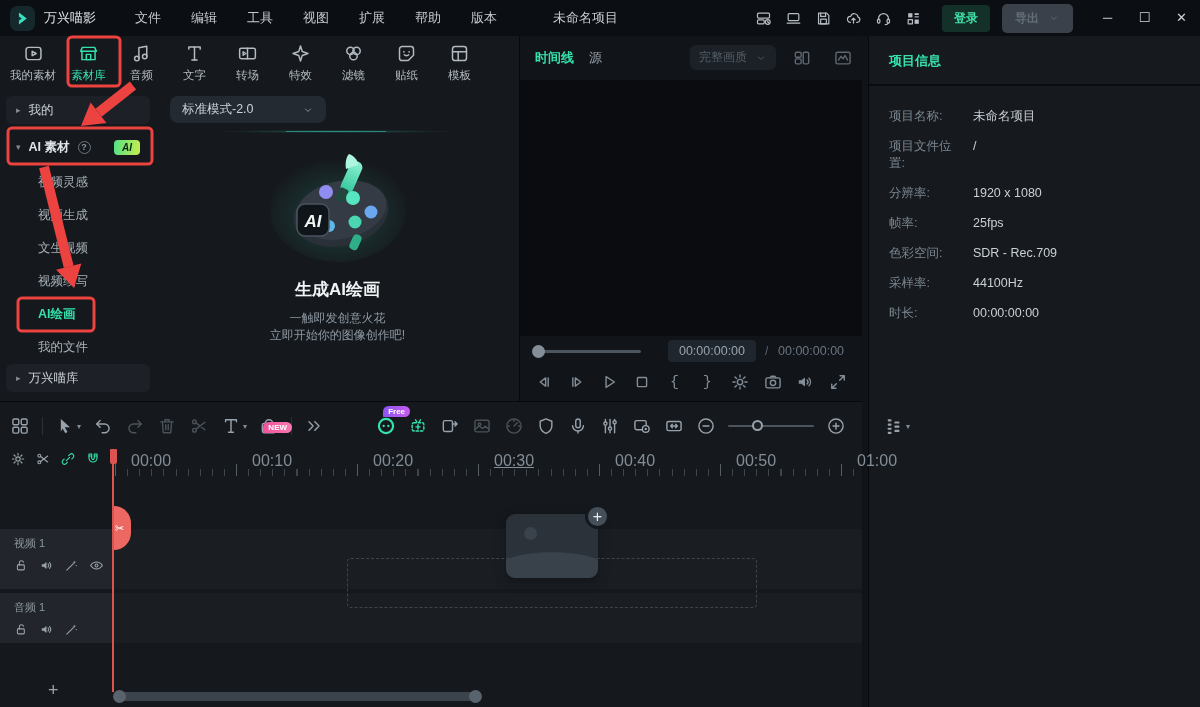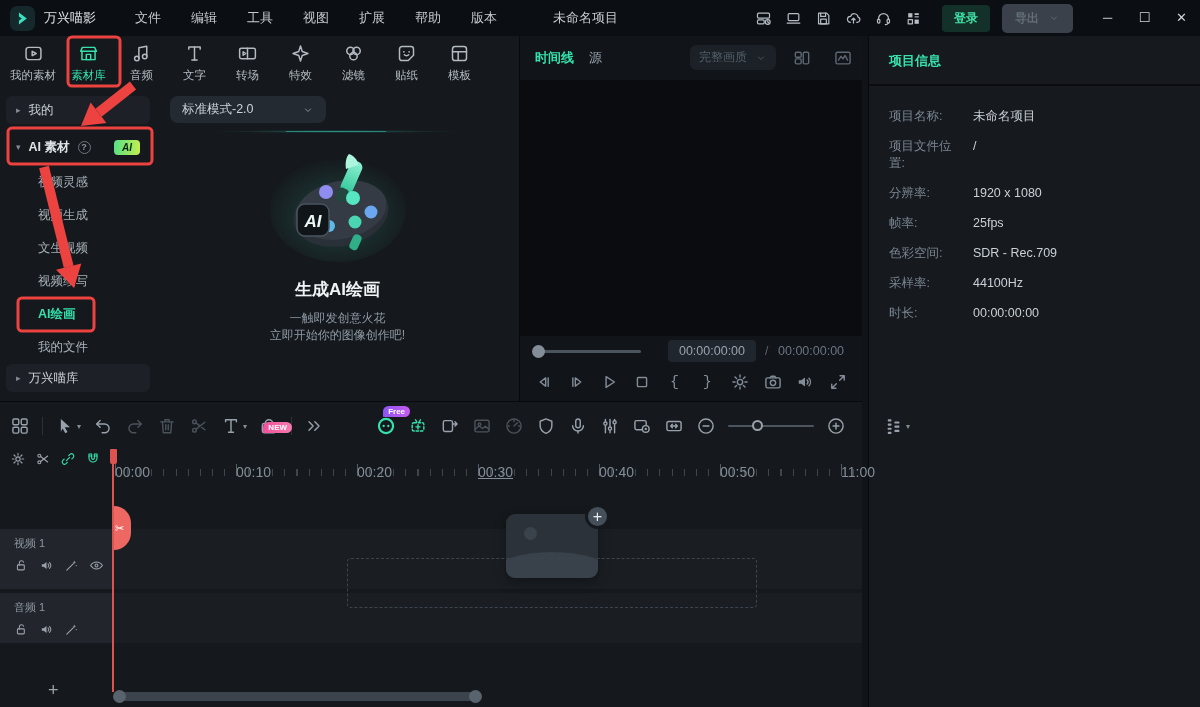--- a/index.html
+++ b/index.html
@@ -95,21 +95,21 @@
   .badge-free{position:absolute;top:-10px;right:-14px;background:linear-gradient(90deg,#8d55f2,#c75bf0);color:#fff;font-size:8px;font-weight:bold;padding:1px 5px;border-radius:6px 6px 6px 1px;}
   .tb-slider{position:relative;width:86px;height:18px;flex:none;}
   .tb-slider .tr{position:absolute;left:0;right:0;top:8px;height:2px;background:#4c555e;border-radius:2px;}
   .tb-slider .hd{position:absolute;left:28%;top:3px;width:11px;height:11px;border-radius:50%;background:#1b1f24;border:2px solid #98a2ab;}
   .track-tools{position:absolute;left:10px;top:49px;display:flex;gap:9px;align-items:center;}
   .tt-btn{color:#9aa2ab;}
   .tt-btn.accent{color:#35e2ac;}
   .ruler{position:absolute;left:113px;top:47px;width:747px;height:30px;}
   .ruler .minor{position:absolute;left:2px;bottom:3px;width:100%;height:7px;background:repeating-linear-gradient(90deg,#3d454d 0 1px,transparent 1px 12.1px);}
   .ruler .major{position:absolute;left:2px;bottom:3px;width:100%;height:12px;background:repeating-linear-gradient(90deg,#545d66 0 1px,transparent 1px 121px);}
-  .ruler-label{position:absolute;top:15px;color:#828d97;font-size:14px;}
+  .ruler-label{position:absolute;top:3px;color:#828d97;font-size:16px;margin-left:16px;}
   .track-band{position:absolute;left:0;width:862px;display:flex;}
   .track-head{width:112px;flex:none;background:#22262c;padding:7px 0 0 14px;}
   .track-body{flex:1;background:#1a1e23;}
   .track-name{color:#8d979f;font-size:11px;margin-bottom:7px;}
   .track-ics{display:flex;gap:10px;color:#9aa2ab;}
   .track-ics .ic{width:15px;height:15px;}
   .empty-wrap{position:absolute;left:347px;top:100px;width:410px;height:130px;pointer-events:none;}
   .drop-box{position:absolute;left:0;top:56px;width:410px;height:50px;border:1.5px dashed #3c444d;border-radius:4px;}
   .ph{position:absolute;left:159px;top:12px;width:92px;height:64px;background:#2b323a;border-radius:9px;overflow:hidden;box-shadow:0 4px 12px rgba(0,0,0,.35);}
   .ph .dot{position:absolute;left:18px;top:13px;width:13px;height:13px;border-radius:50%;background:#3a434c;}
@@ -770,21 +770,21 @@
       </div>
     <div class="ruler" id="ruler">
       <div class="minor"></div>
         <div class="major"></div>
     <span class="ruler-label" style="left: 2px;">00:00</span>
         <span class="ruler-label" style="left: 123px;">00:10</span>
         <span class="ruler-label" style="left: 244px;">00:20</span>
         <span class="ruler-label" style="left: 365px; text-decoration: underline;">00:30</span>
         <span class="ruler-label" style="left: 486px;">00:40</span>
         <span class="ruler-label" style="left: 607px;">00:50</span>
-        <span class="ruler-label" style="left: 728px;">11:00</span>
+        <span class="ruler-label" style="left: 728px;">01:00</span>
       </div>
     <div id="trackBands">
         <div class="track-band" style="top:127px;height:60px;">
           <div class="track-head">
             <div class="track-name">视频 1</div>
             <div class="track-ics">
               <button style="color:#9aa2ab;display:inline-flex;">
                 <span class="ic ic16">
                   <svg viewBox="0 0 24 24">
                     <rect x="5.5" y="11" width="11" height="8" rx="1.5"></rect>

